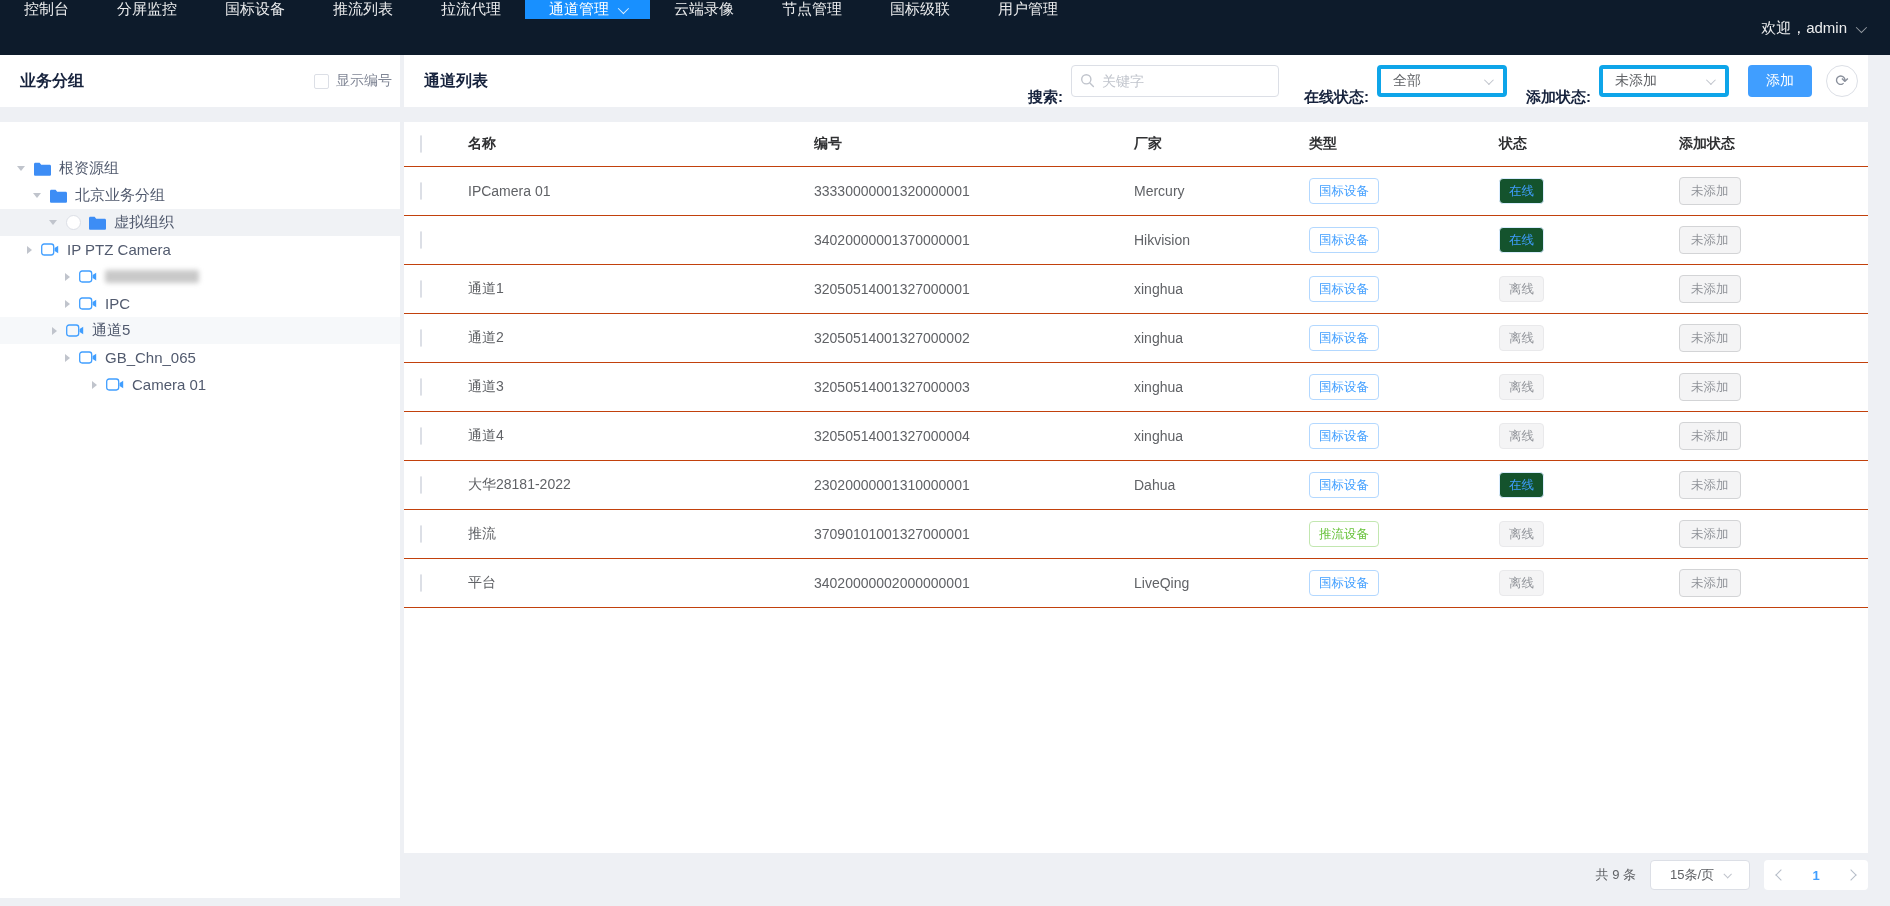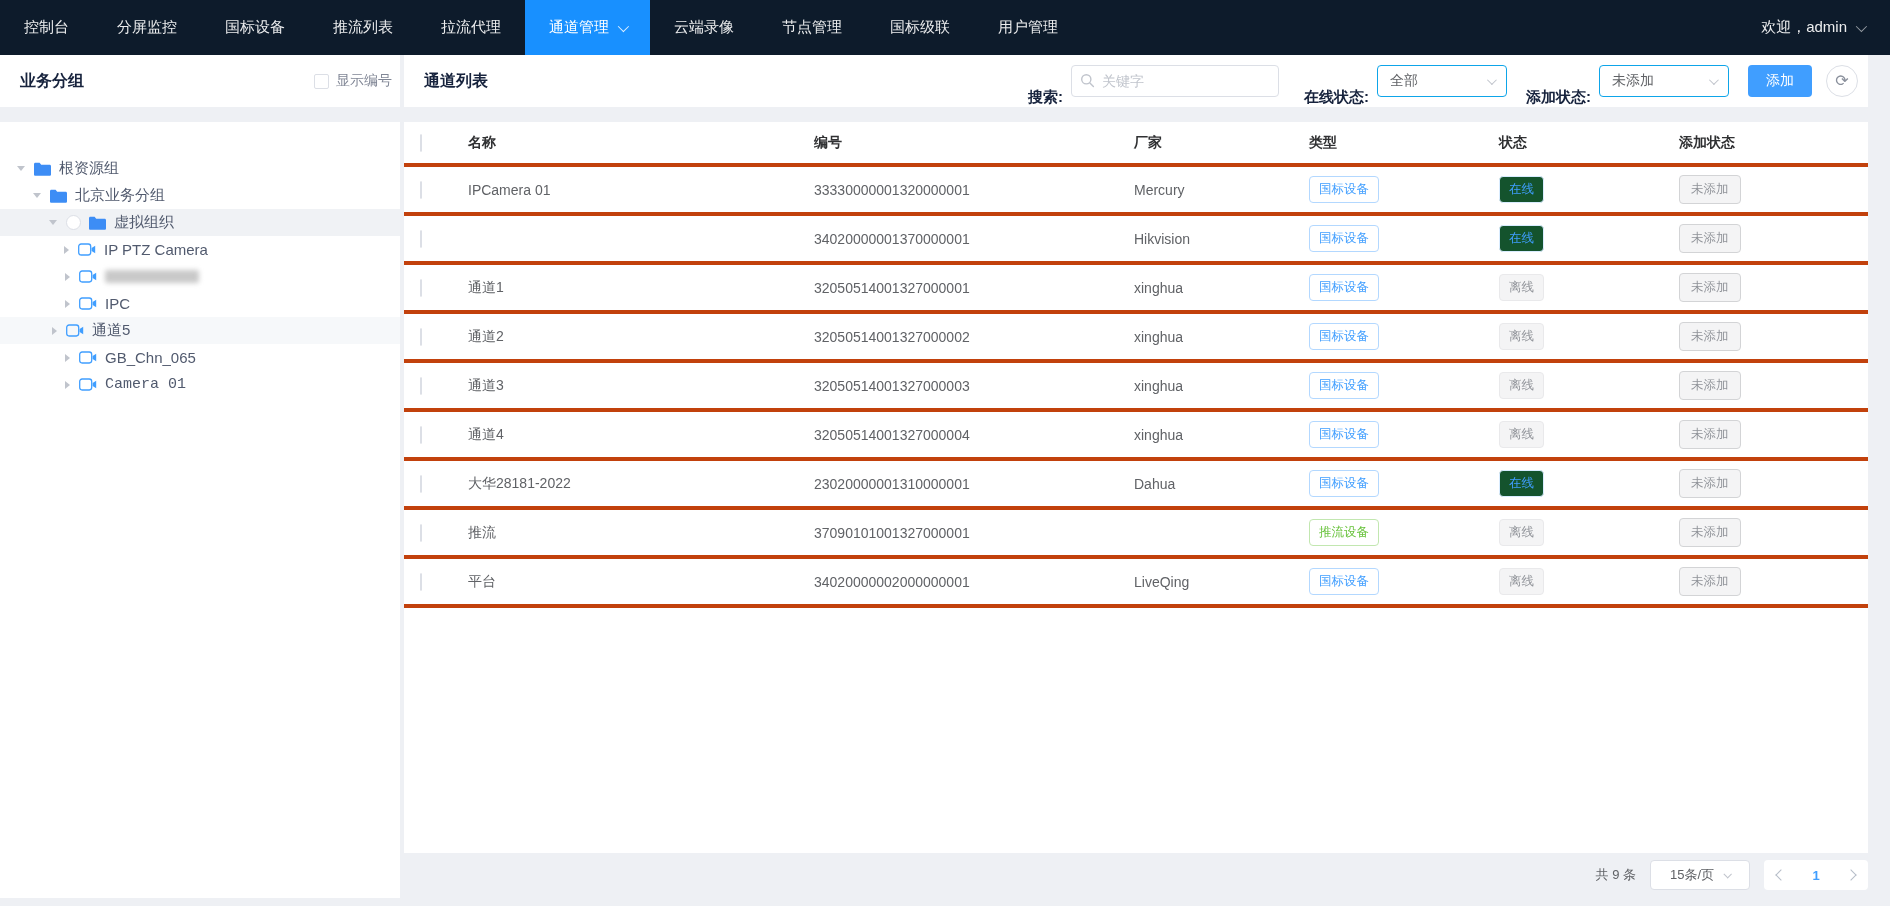--- a/index.html
+++ b/index.html
@@ -2,58 +2,58 @@
 <html><head>
 <meta charset="utf-8">
 <style>
   * { box-sizing: border-box; margin: 0; padding: 0; }
   html,body { width:1890px; height:906px; }
   body {
     font-family: "Liberation Sans","DejaVu Sans",sans-serif;
     background:#eef0f4; overflow:hidden; position:relative;
   }
   
-  .navbar { height:55px; background:#0d1b2b; display:flex; align-items:stretch; color:rgba(255,255,255,.92); }
+  .navbar { height:55px; background:#0d1b2b; display:flex; align-items:stretch; color:rgba(255,255,255,.92);flex-direction:column; }
   .nav-items { display:flex; align-items:stretch; }
   .nav-item { display:flex; align-items:center; padding:0 24px; font-size:15px; cursor:pointer; white-space:nowrap; }
   .nav-item.active { background:#1890ff; color:#fff; }
   .chev { display:inline-block; width:8px; height:8px; border-right:1.6px solid currentColor; border-bottom:1.6px solid currentColor; transform:rotate(45deg) translateY(-2px); margin-left:9px; opacity:.85; }
   .nav-right { margin-left:auto; display:flex; align-items:center; padding-right:26px; font-size:15px; }
   .nav-right .chev { opacity:.6; }
   
   .page { position:absolute; top:55px; left:0; right:0; bottom:0; background:#eef0f4; }
   .hdr-left  { position:absolute; left:0; top:0; width:400px; height:52px; background:#fff; display:flex; align-items:center; padding:0 8px 0 20px; }
   .hdr-main  { position:absolute; left:404px; top:0; width:1464px; height:52px; background:#fff; display:flex; align-items:center; padding:0 10px 0 20px; }
   .panel-title { font-size:16px; font-weight:bold; color:#17233d; }
   .shownum { margin-left:auto; display:flex; align-items:center; gap:7px; color:#808695; font-size:14px; cursor:pointer; }
   .cbx { width:15px; height:15px; border:1px solid #dcdfe6; border-radius:2px; background:#fff; flex:0 0 auto; }
   
   .toolbar { margin-left:auto; display:flex; align-items:center; }
   .tb-label { font-size:15px; font-weight:600; color:#17233d; margin-right:8px; white-space:nowrap;margin-top:32px; }
   .tb-input { position:relative; width:208px; height:32px; margin-right:25px; }
   .tb-input input { width:100%; height:100%; border:1px solid #dcdfe6; border-radius:4px; padding:0 10px 0 30px; font-size:14px; color:#606266; outline:none; font-family:Liberation Sans, sans-serif; }
   .tb-input input::placeholder { color:#c0c4cc; }
   .mag { position:absolute; left:9px; top:8px; }
-  .sel { width:130px; height:32px; border:1px solid #0ea5e9; border-radius:4px; background:#fff; display:flex; align-items:center; padding:0 12px; font-size:14px; color:#606266; margin-right:19px; cursor:pointer; }
+  .sel { width:130px; height:32px; border:4px solid #0ea5e9; border-radius:4px; background:#fff; display:flex; align-items:center; padding:0 12px; font-size:14px; color:#606266; margin-right:19px; cursor:pointer; }
   .sel .schev { margin-left:auto; width:7px; height:7px; border-right:1.4px solid #c0c4cc; border-bottom:1.4px solid #c0c4cc; transform:rotate(45deg) translateY(-2px); }
   .btn-add { height:32px; padding:0 18px; background:#409eff; border:none; border-radius:4px; color:#fff; font-size:14px; cursor:pointer; margin-right:14px; font-family:inherit; }
   .btn-refresh { width:32px; height:32px; border:1px solid #dcdfe6; border-radius:50%; background:#fff; color:#8a909c; font-size:16px; line-height:30px; text-align:center; cursor:pointer; }
   
   .tree-panel { position:absolute; left:0; top:67px; width:400px; bottom:8px; background:#fff; padding-top:33px; overflow:hidden; }
   .tree-item { height:27px; display:flex; align-items:center; font-size:15px; color:#515a6e; cursor:pointer; }
   .tree-item.sel-hl { background:#f0f2f5; }
   .tree-item.hov-hl { background:#f6f8fa; }
   .caret-down { width:0; height:0; border-left:4.5px solid transparent; border-right:4.5px solid transparent; border-top:5.5px solid #c0c4cc; margin-right:9px; flex:0 0 auto; }
   .caret-right { width:0; height:0; border-top:4.5px solid transparent; border-bottom:4.5px solid transparent; border-left:5.5px solid #c0c4cc; margin-right:9px; flex:0 0 auto; }
   .radio { width:15px; height:15px; border:1px solid #dcdfe6; border-radius:50%; background:#fff; margin-right:8px; flex:0 0 auto; }
   .ticon { margin-right:8px; flex:0 0 auto; display:flex; }
   .blurbox { width:94px; height:13px; background:#c9c9c9; filter:blur(2.5px); border-radius:2px; }
   
   .table-panel { position:absolute; left:404px; top:67px; width:1464px; height:731px; background:#fff; }
-  .trow { display:grid; grid-template-columns:64px 346px 320px 175px 190px 180px 189px; align-items:center; border-bottom:4px solid #c2410c; }
+  .trow { display:grid; grid-template-columns:64px 346px 320px 175px 190px 180px 189px; align-items:center; border-bottom:1px solid #c2410c; }
   .thead { height:45px; font-size:14px; font-weight:bold; color:#303133; }
   .tbody-row { height:49px; font-size:14px; color:#606266; }
   .cell-check { padding-left:16px; }
   .tag { display:inline-block; font-size:12.5px; line-height:1; padding:6px 9px; border-radius:4px; white-space:nowrap; }
   .tag-gb { color:#409eff; border:1px solid #b3d8ff; background:#fff; }
   .tag-push { color:#67c23a; border:1px solid #c2e7b0; background:#fff; }
   .tag-online { color:#409eff; border:1px solid #d9ecff; background:#14532d; }
   .tag-offline { color:#909399; border:1px solid #e9e9eb; background:#f4f4f5; }
   .tag-notadded { color:#909399; border:1px solid #d3d4d6; background:#f4f4f5; padding:7px 11px; }
   
@@ -169,21 +169,21 @@
         <div class="tree-item sel-hl" style="padding-left: 49px;">
           <span class="caret-down"></span>
           <span class="radio"></span>
           <span class="ticon">
             <svg width="17" height="14" viewBox="0 0 17 14">
               <path d="M0 2.2C0 1.4.6.8 1.4.8h4.2l1.6 2h8.4c.8 0 1.4.6 1.4 1.4v8.2c0 .8-.6 1.4-1.4 1.4H1.4C.6 13.8 0 13.2 0 12.4V2.2z" fill="#3d8df5"></path>
             </svg>
           </span>
           <span>虚拟组织</span>
         </div>
-        <div class="tree-item" style="padding-left: 64px;">
+        <div class="tree-item" style="padding-left: 27px;">
           <span class="caret-right"></span>
           <span class="ticon">
             <svg width="18" height="13" viewBox="0 0 18 13">
               <rect x="0.7" y="1" width="12" height="11" rx="2.4" fill="none" stroke="#409eff" stroke-width="1.3"></rect>
               <path d="M13.6 5l3.6-2.3v7.6L13.6 8z" fill="#409eff"></path>
             </svg>
           </span>
           <span>IP PTZ Camera</span>
         </div>
         <div class="tree-item" style="padding-left: 65px;">
@@ -219,21 +219,21 @@
         <div class="tree-item" style="padding-left: 65px;">
           <span class="caret-right"></span>
           <span class="ticon">
             <svg width="18" height="13" viewBox="0 0 18 13">
               <rect x="0.7" y="1" width="12" height="11" rx="2.4" fill="none" stroke="#409eff" stroke-width="1.3"></rect>
               <path d="M13.6 5l3.6-2.3v7.6L13.6 8z" fill="#409eff"></path>
             </svg>
           </span>
           <span>GB_Chn_065</span>
         </div>
-        <div class="tree-item" style="padding-left: 65px; font-family: Liberation Mono, monospace;">
+        <div class="tree-item" style="padding-left: 92px;">
           <span class="caret-right"></span>
           <span class="ticon">
             <svg width="18" height="13" viewBox="0 0 18 13">
               <rect x="0.7" y="1" width="12" height="11" rx="2.4" fill="none" stroke="#409eff" stroke-width="1.3"></rect>
               <path d="M13.6 5l3.6-2.3v7.6L13.6 8z" fill="#409eff"></path>
             </svg>
           </span>
           <span>Camera 01</span>
         </div>
       </div>

